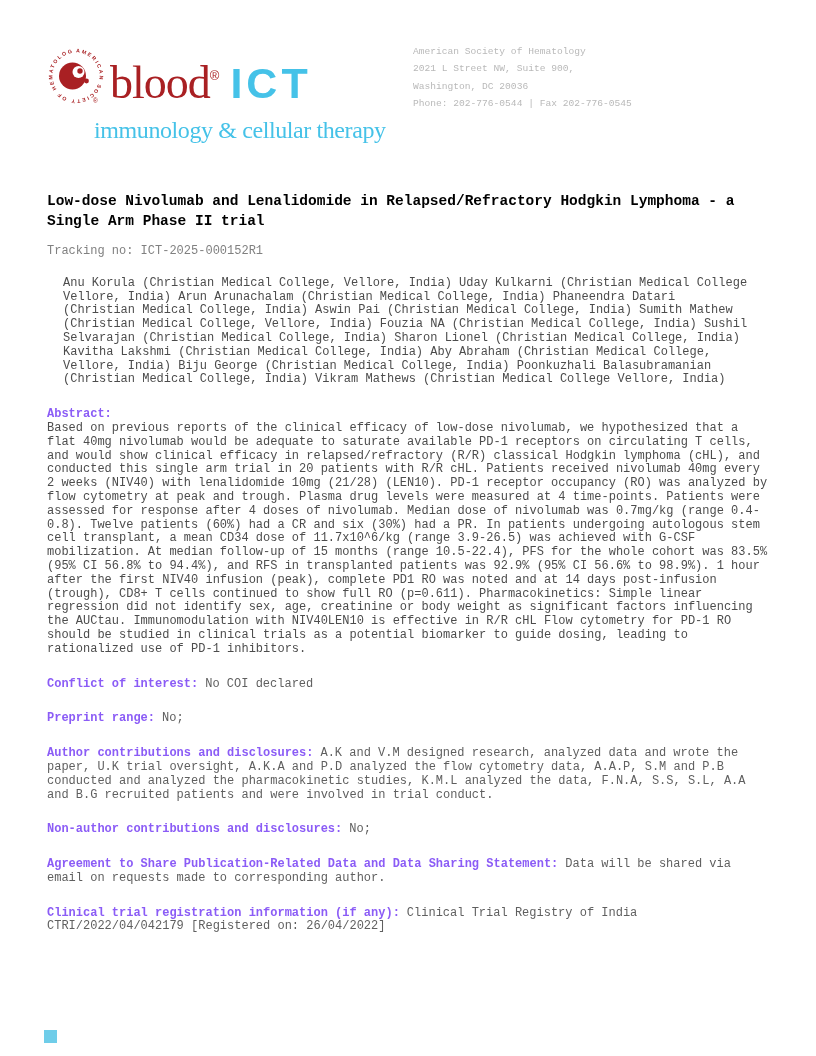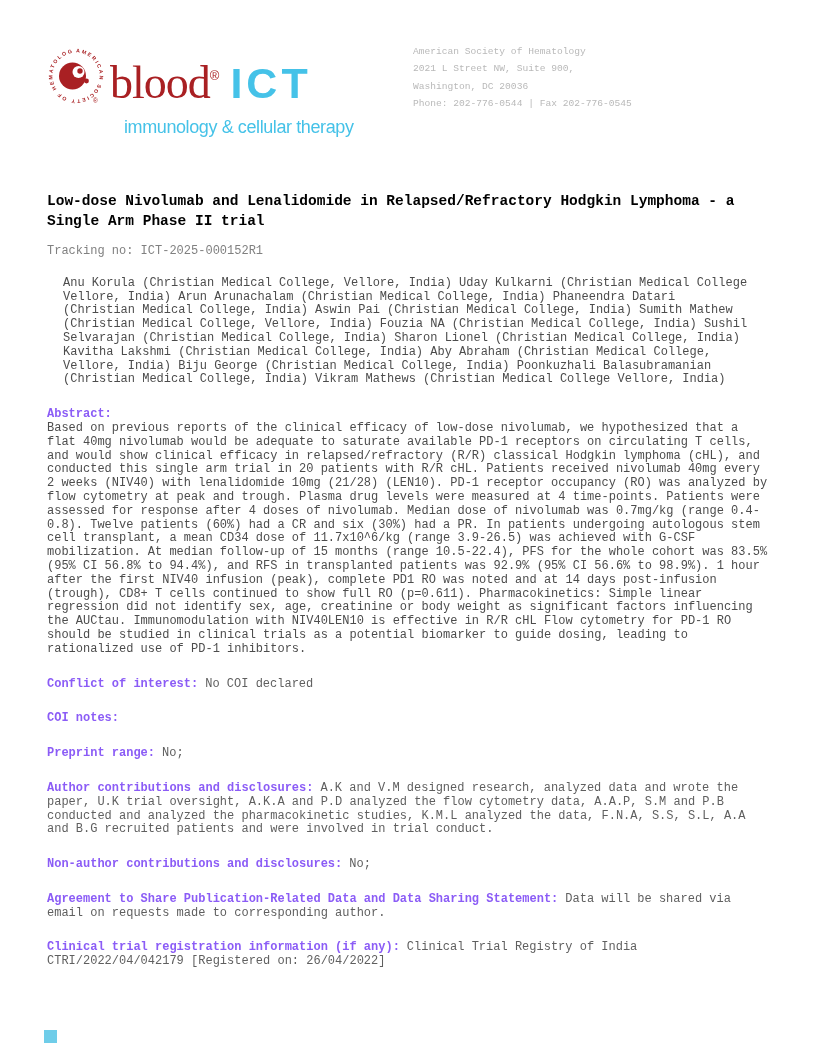--- a/index.html
+++ b/index.html
@@ -7,21 +7,21 @@
     position:relative;width:816px;height:1056px;background:#ffffff;overflow:hidden;
     font-family:"Liberation Mono","DejaVu Sans Mono",monospace;
   }
   
   .emblem{position:absolute;left:45px;top:45px;width:62px;height:62px;}
   .logo-text{position:absolute;left:94px;top:54px;}
   .logo-main{white-space:nowrap;line-height:44px;padding-left:16px;}
   .blood{font-family:"Liberation Serif","DejaVu Serif",serif;font-weight:400;font-size:46px;color:#a92023;letter-spacing:-1px;}
   .reg{font-family:"Liberation Sans",sans-serif;font-size:13px;color:#a92023;vertical-align:18px;}
   .ict{font-family:"Liberation Sans","DejaVu Sans",sans-serif;font-weight:700;font-size:43px;color:#45c2e8;margin-left:11px;letter-spacing:4px;}
-  .tagline{font-family:Liberation Sans, sans-serif;font-size:18px;color:#45c2e8;letter-spacing:-0.4px;margin-top:1px;margin-left:30px;}
+  .tagline{font-family:Liberation Serif, serif;font-size:24px;color:#45c2e8;letter-spacing:-0.4px;margin-top:1px;}
   .address{position:absolute;left:413px;top:43px;font-size:9.6px;line-height:17.4px;color:#b9b9b9;}
   
   .main{position:absolute;left:47px;top:191px;width:722px;font-size:12px;line-height:13.8px;color:#4c4c4c;}
   .title{font-size:14.5px;line-height:20px;font-weight:700;color:#000;margin:0;}
   .tracking{margin:14px 0 0;color:#808080;}
   .authors{margin:18px 16px 0;color:#4c4c4c;}
   .sec{margin:21px 0 0;}
   .sec .lbl{font-weight:700;color:#8b5cf6;margin-right:7px;}
   .sec .val{color:#5f5f5f;}
   .sec.stacked .lbl{display:block;margin-right:0;}
@@ -77,23 +77,20 @@
 
     <p class="sec stacked">
       <span class="lbl">Abstract:</span>
       <span class="val">Based on previous reports of the clinical efficacy of low-dose nivolumab, we hypothesized that a flat 40mg nivolumab would be adequate to saturate available PD-1 receptors on circulating T cells, and would show clinical efficacy in relapsed/refractory (R/R) classical Hodgkin lymphoma (cHL), and conducted this single arm trial in 20 patients with R/R cHL. Patients received nivolumab 40mg every 2 weeks (NIV40) with lenalidomide 10mg (21/28) (LEN10). PD-1 receptor occupancy (RO) was analyzed by flow cytometry at peak and trough. Plasma drug levels were measured at 4 time-points. Patients were assessed for response after 4 doses of nivolumab. Median dose of nivolumab was 0.7mg/kg (range 0.4-0.8). Twelve patients (60%) had a CR and six (30%) had a PR. In patients undergoing autologous stem cell transplant, a mean CD34 dose of 11.7x10^6/kg (range 3.9-26.5) was achieved with G-CSF mobilization. At median follow-up of 15 months (range 10.5-22.4), PFS for the whole cohort was 83.5% (95% CI 56.8% to 94.4%), and RFS in transplanted patients was 92.9% (95% CI 56.6% to 98.9%). 1 hour after the first NIV40 infusion (peak), complete PD1 RO was noted and at 14 days post-infusion (trough), CD8+ T cells continued to show full RO (p=0.611). Pharmacokinetics: Simple linear regression did not identify sex, age, creatinine or body weight as significant factors influencing the AUCtau. Immunomodulation with NIV40LEN10 is effective in R/R cHL Flow cytometry for PD-1 RO should be studied in clinical trials as a potential biomarker to guide dosing, leading to rationalized use of PD-1 inhibitors.</span>
     </p>
 
     <p class="sec">
       <span class="lbl">Conflict of interest:</span><span class="val">No COI declared</span>
     </p>
 
-    <p class="sec">
-      <span class="lbl">COI notes:</span><span class="val"></span>
-    </p>
 
     <p class="sec">
       <span class="lbl">Preprint range:</span><span class="val">No;</span>
     </p>
 
     <p class="sec">
       <span class="lbl">Author contributions and disclosures:</span><span class="val">A.K and V.M designed research, analyzed data and wrote the paper, U.K trial oversight, A.K.A and P.D analyzed the flow cytometry data, A.A.P, S.M and P.B conducted and analyzed the pharmacokinetic studies, K.M.L analyzed the data, F.N.A, S.S, S.L, A.A and B.G recruited patients and were involved in trial conduct.</span>
     </p>
 
     <p class="sec">

